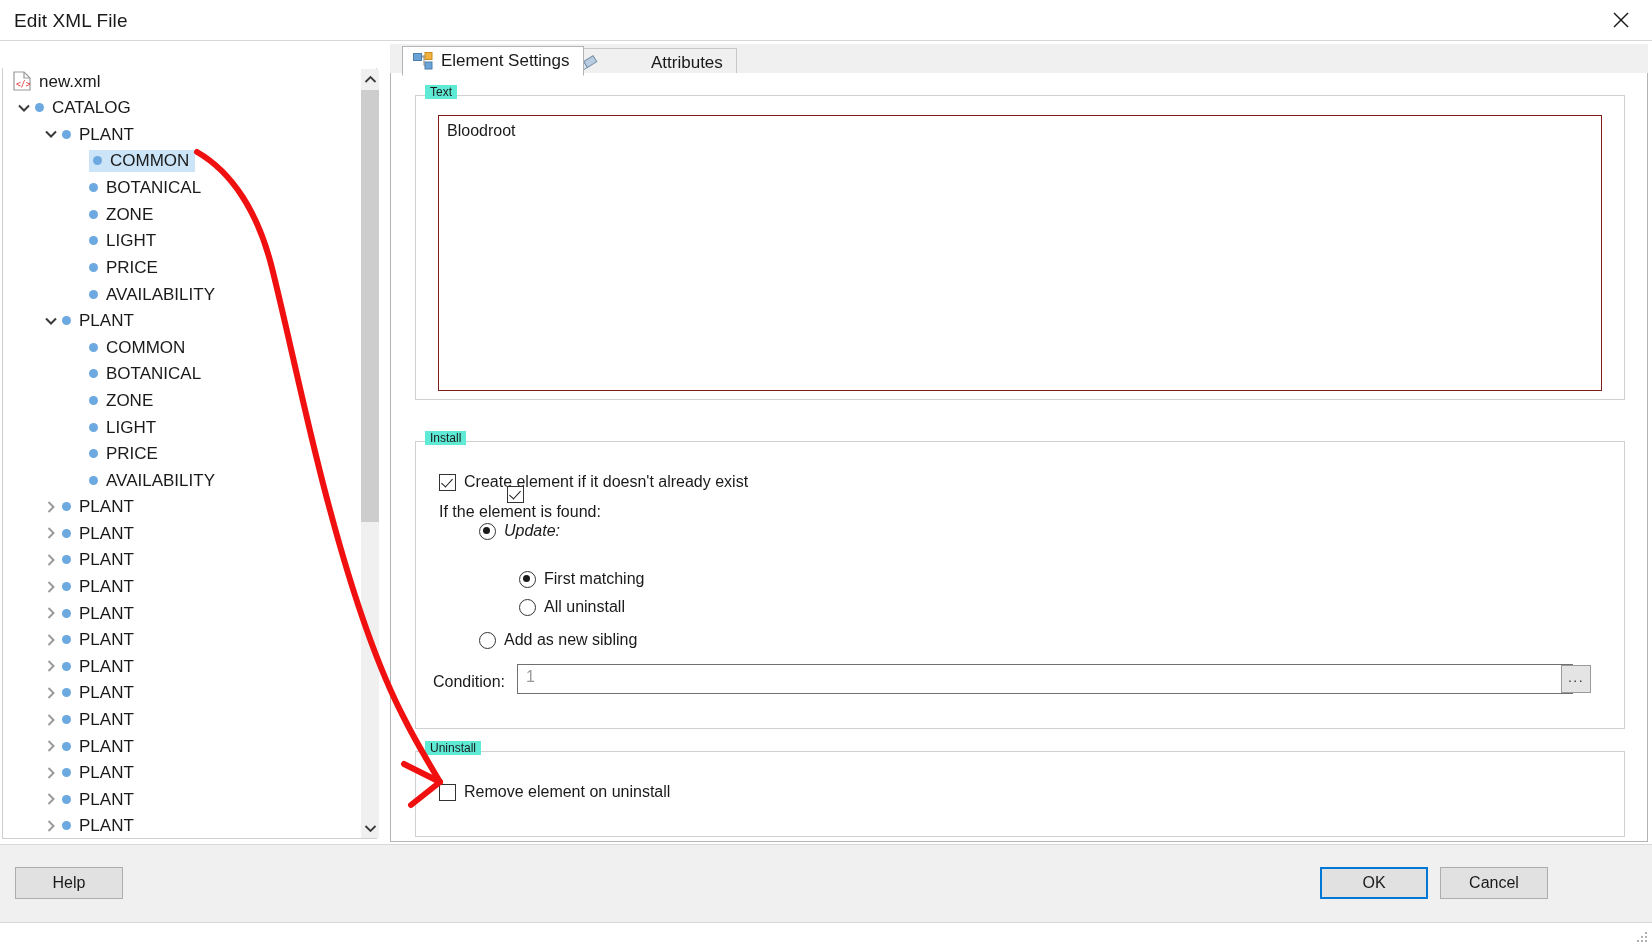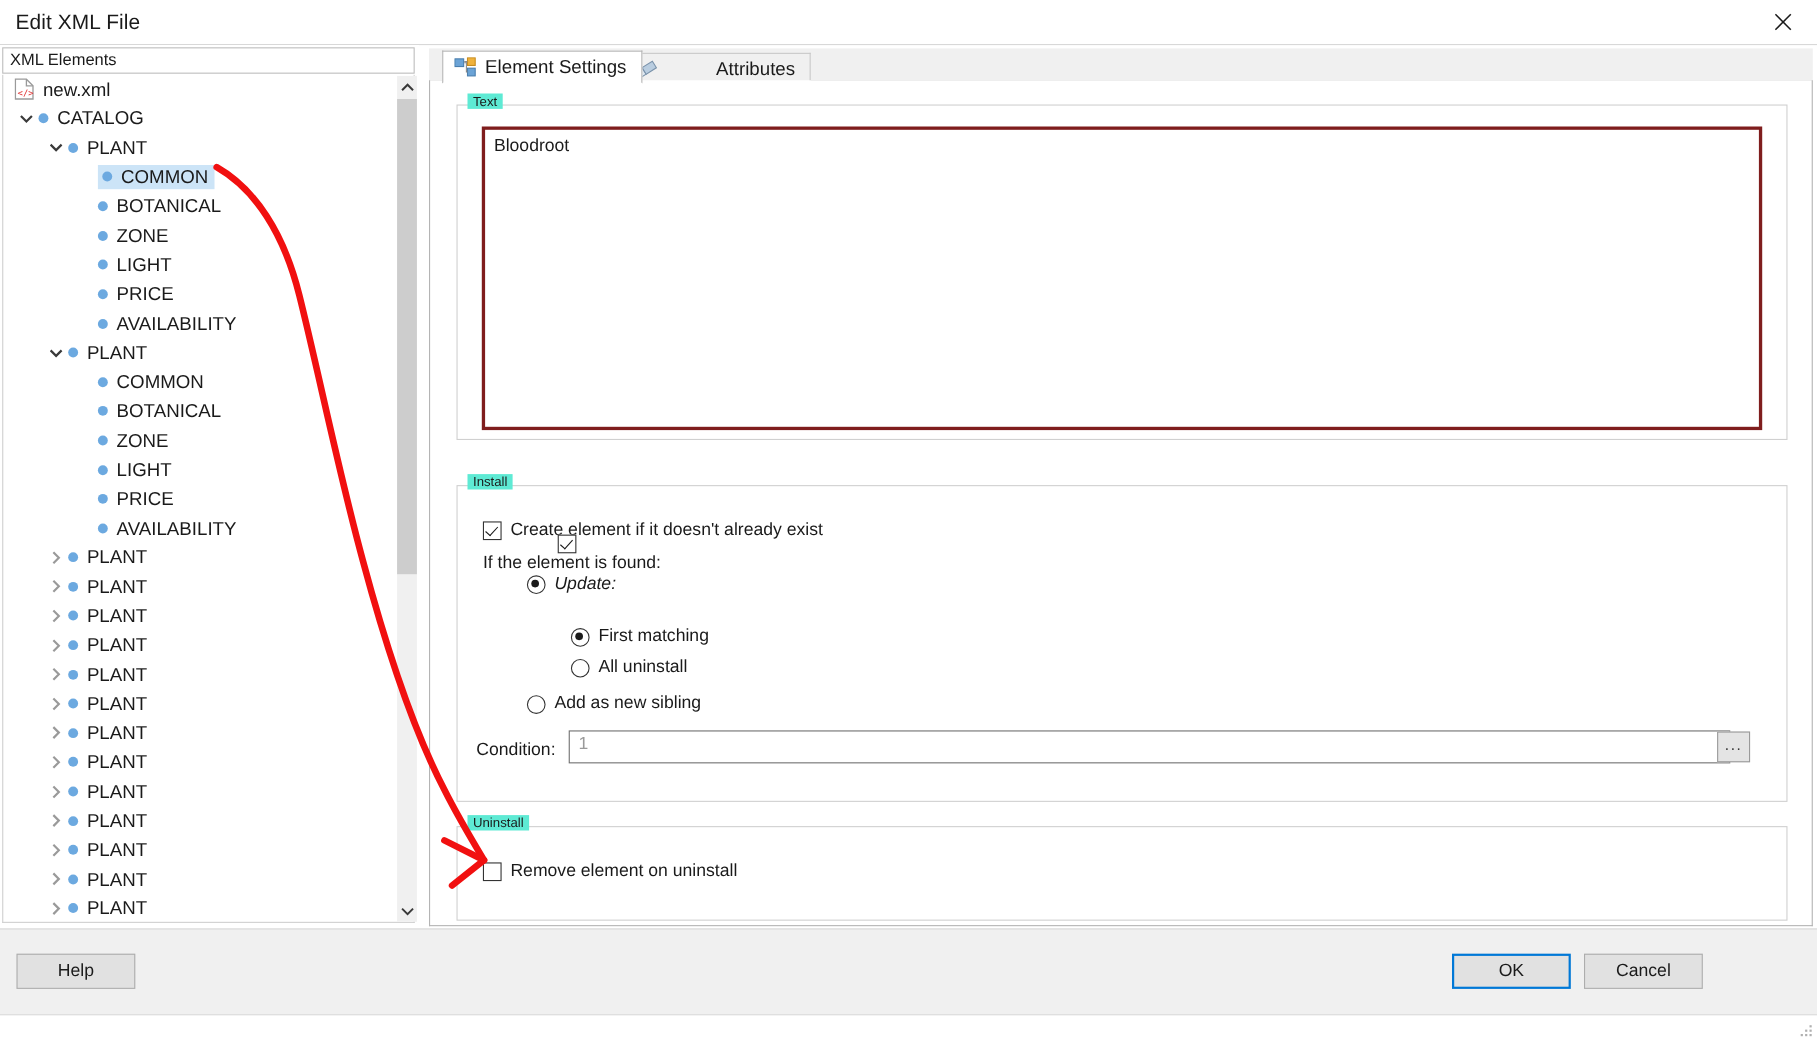--- a/index.html
+++ b/index.html
@@ -178,21 +178,21 @@
   .group > .legend {
     position: absolute; left: 9px; top: -11px;
     background: #5eead4;
     padding: 0 5px;
     font-size: 12px; color: #1a1a1a;
   }
 
   .textbox-big {
     position: absolute;
     background: #ffffff;
-    border: 3px solid #7f1d1d;
+    border: 1px solid #7f1d1d;
     box-sizing: border-box;
     font-size: 16px; color: #1a1a1a;
     padding: 6px 8px;
     overflow: hidden;
   }
 
   
   .ctl-row {
     position: absolute;
     display: flex; align-items: center;
@@ -313,23 +313,20 @@
     <div class="title-text">Edit XML File</div>
     <div class="close-btn">
       <svg width="22" height="22" viewBox="0 0 22 22">
         <line x1="4" y1="4" x2="18" y2="18" stroke="#1a1a1a" stroke-width="1.4"></line>
         <line x1="18" y1="4" x2="4" y2="18" stroke="#1a1a1a" stroke-width="1.4"></line>
       </svg>
     </div>
   </div>
 
   <div class="tree-panel">
-    <div class="tree-header">
-      <span>XML Elements</span>
-    </div>
     <div class="tree-body">
       <div class="tree-rows" id="tree-rows">
           <div class="tree-row" style="padding-left: 10px;">
             <span class="file-icon"><svg width="18" height="20" viewBox="0 0 18 20">
                 <path d="M1 1 h10 l6 6 v12 h-16 z" fill="#ffffff" stroke="#9a9a9a" stroke-width="1.2"></path>
                 <path d="M11 1 v6 h6" fill="none" stroke="#9a9a9a" stroke-width="1.2"></path>
                 <text x="3" y="16" font-size="8" fill="#e03030" font-family="DejaVu Sans Mono, monospace">&lt;/&gt;</text>
               </svg></span>
             <span class="label">new.xml</span>
           </div>

